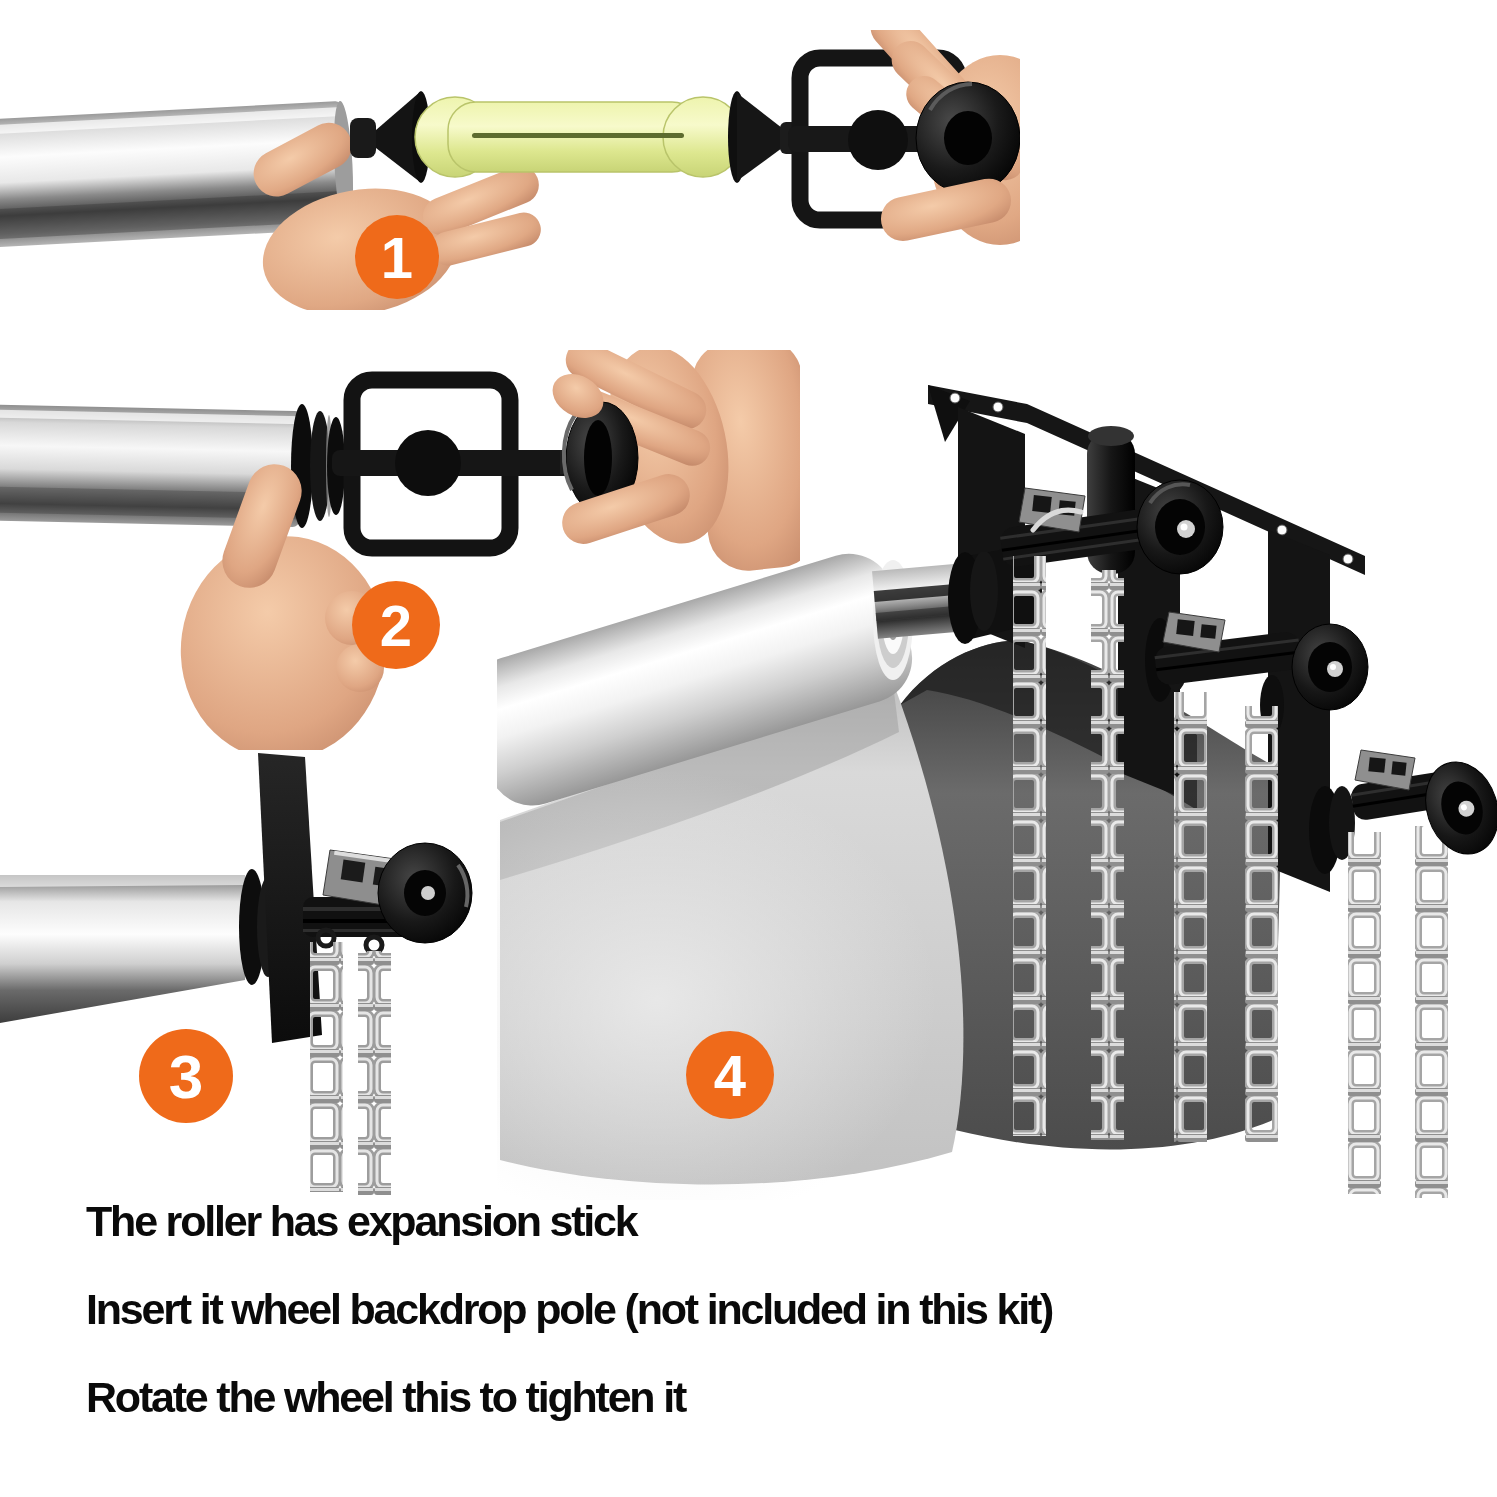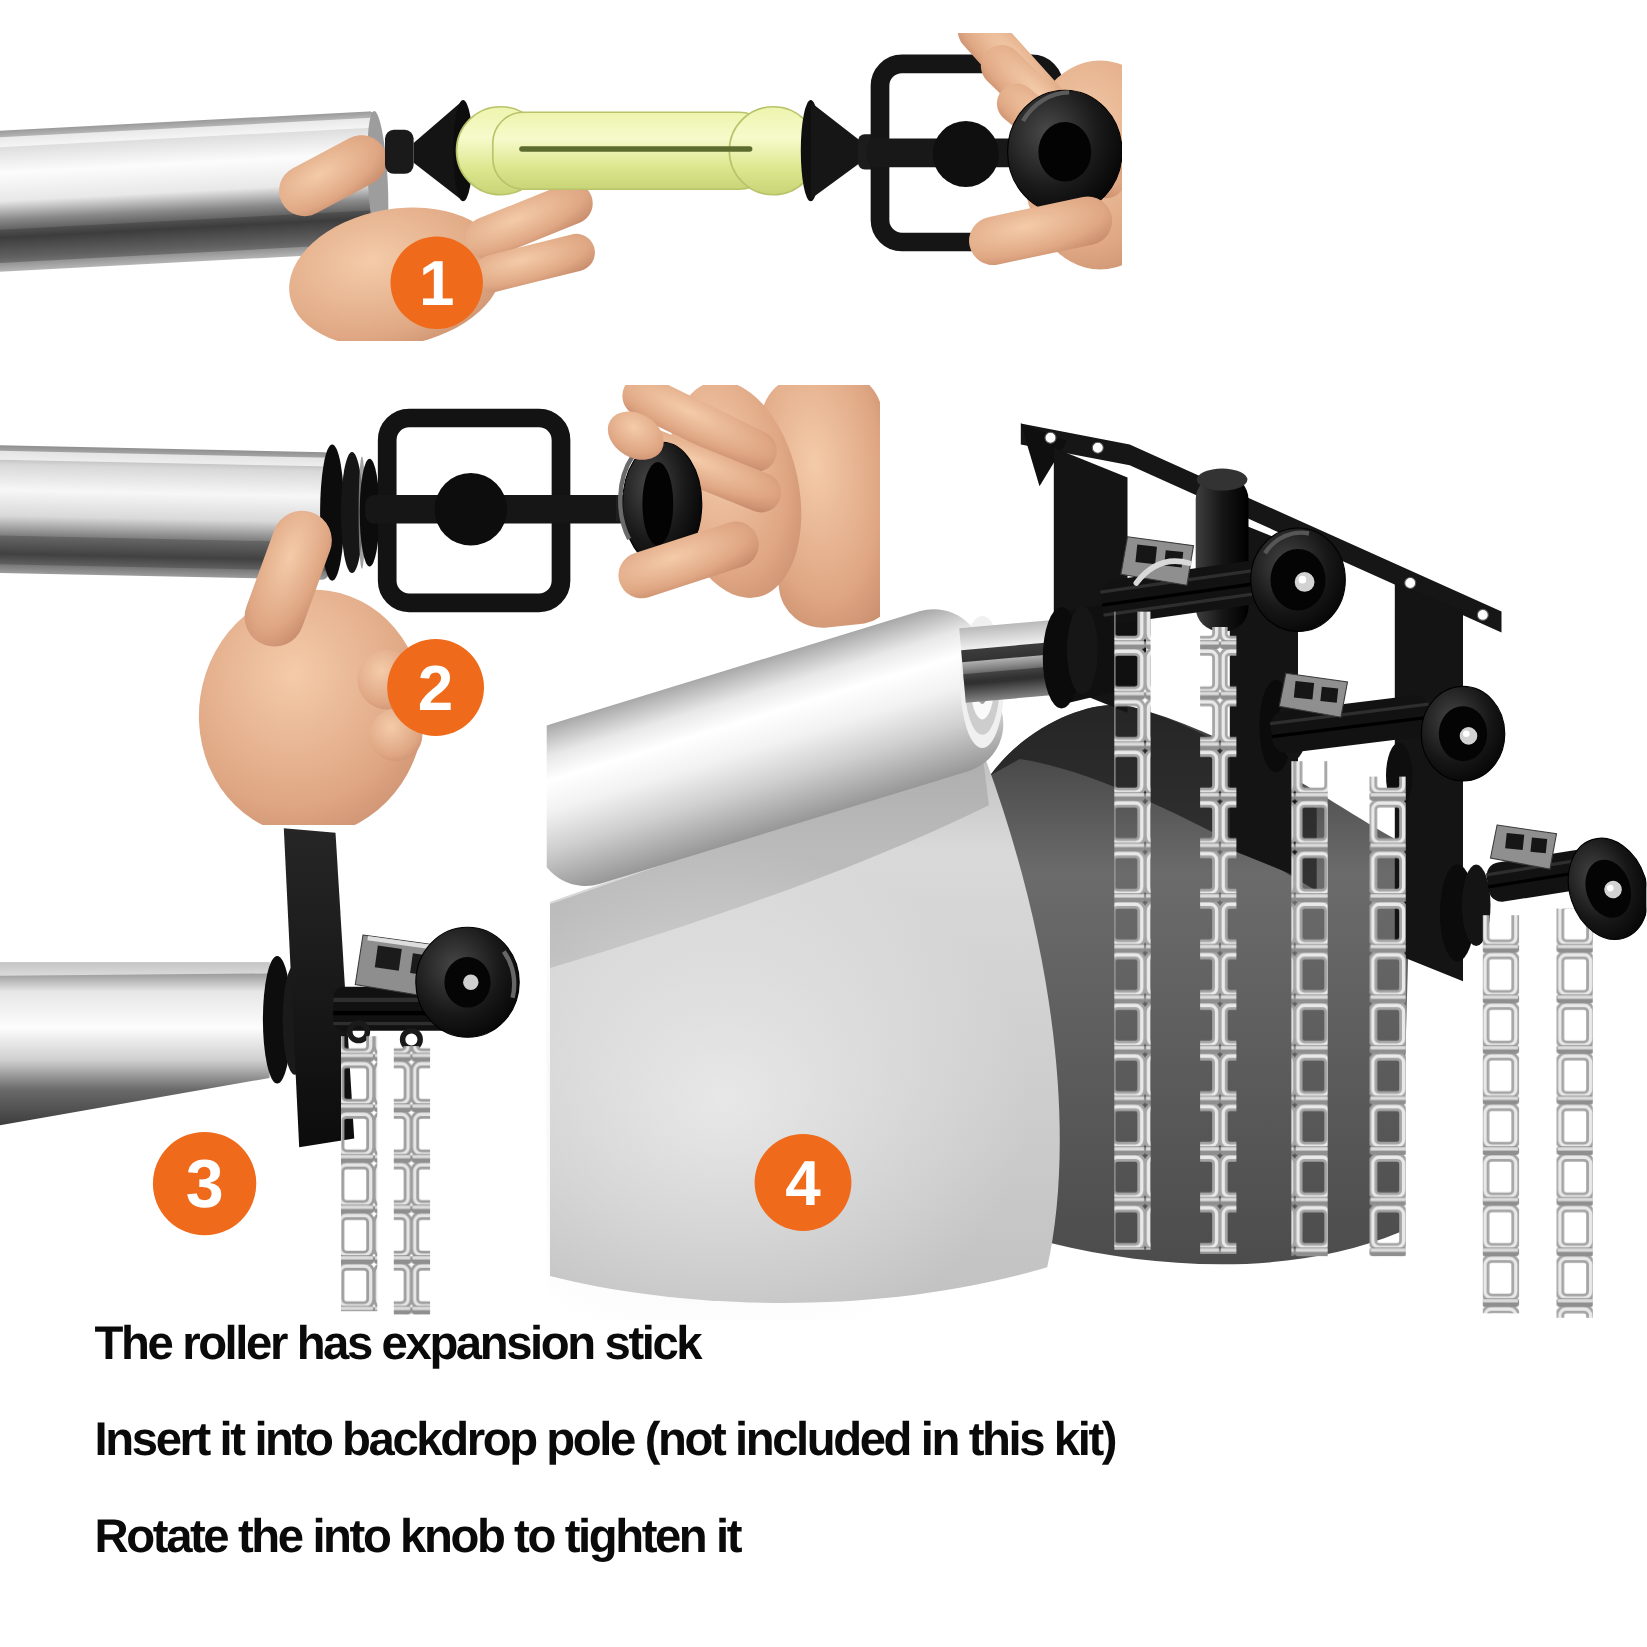--- a/index.html
+++ b/index.html
@@ -434,17 +434,17 @@
     </g>
   </svg>
 
   <div class="badge badge-1">1</div>
   <div class="badge badge-2">2</div>
   <div class="badge badge-3">3</div>
   <div class="badge badge-4">4</div>
 
   <div class="captions">
     <div class="cap-line cap-1">The roller has expansion stick</div>
-    <div class="cap-line cap-2">Insert it into backdrop pole (not included in this kit)</div>
-    <div class="cap-line cap-3">Rotate the into knob to tighten it</div>
+    <div class="cap-line cap-2">Insert it wheel backdrop pole (not included in this kit)</div>
+    <div class="cap-line cap-3">Rotate the wheel this to tighten it</div>
   </div>
 
 </div>
 
 </body></html>

